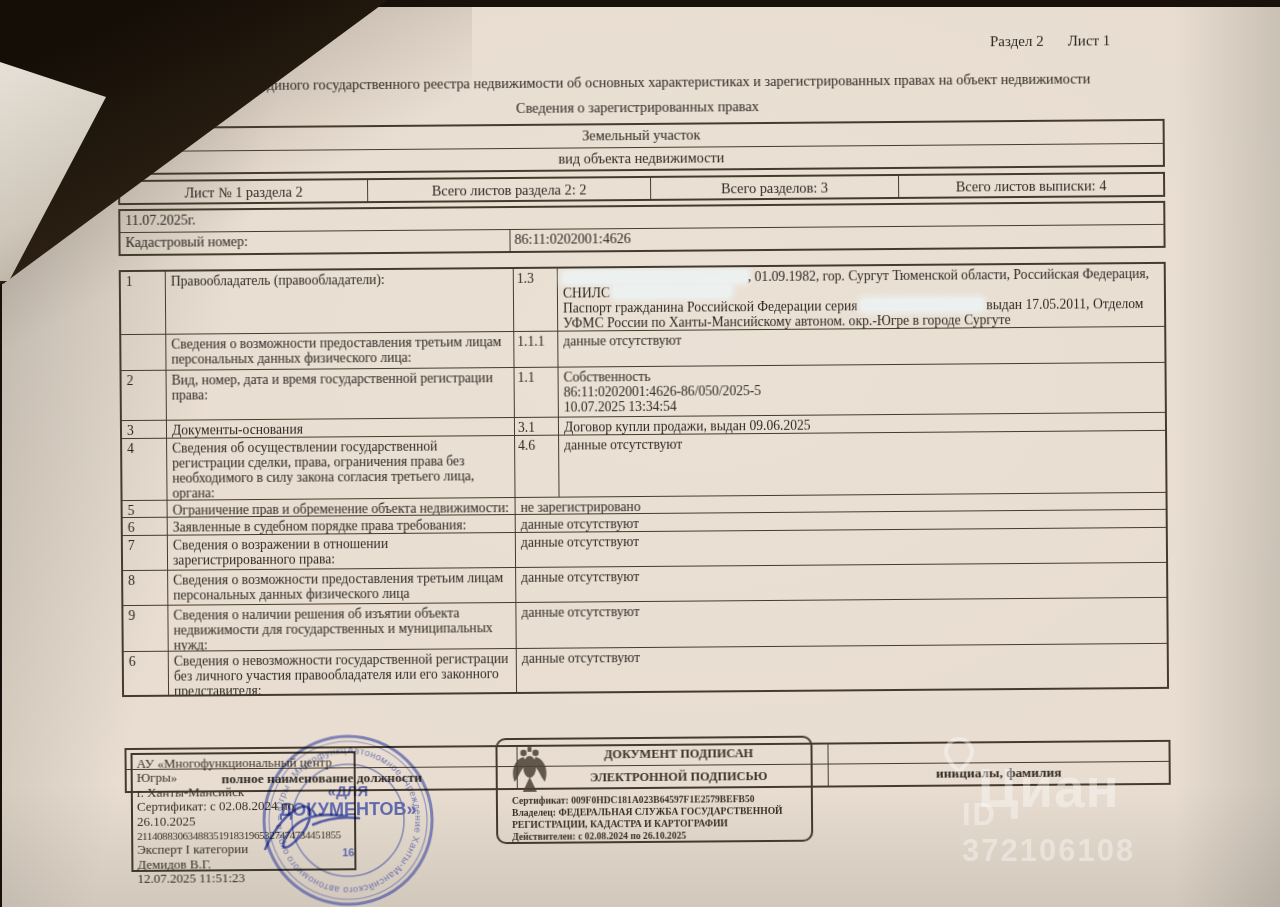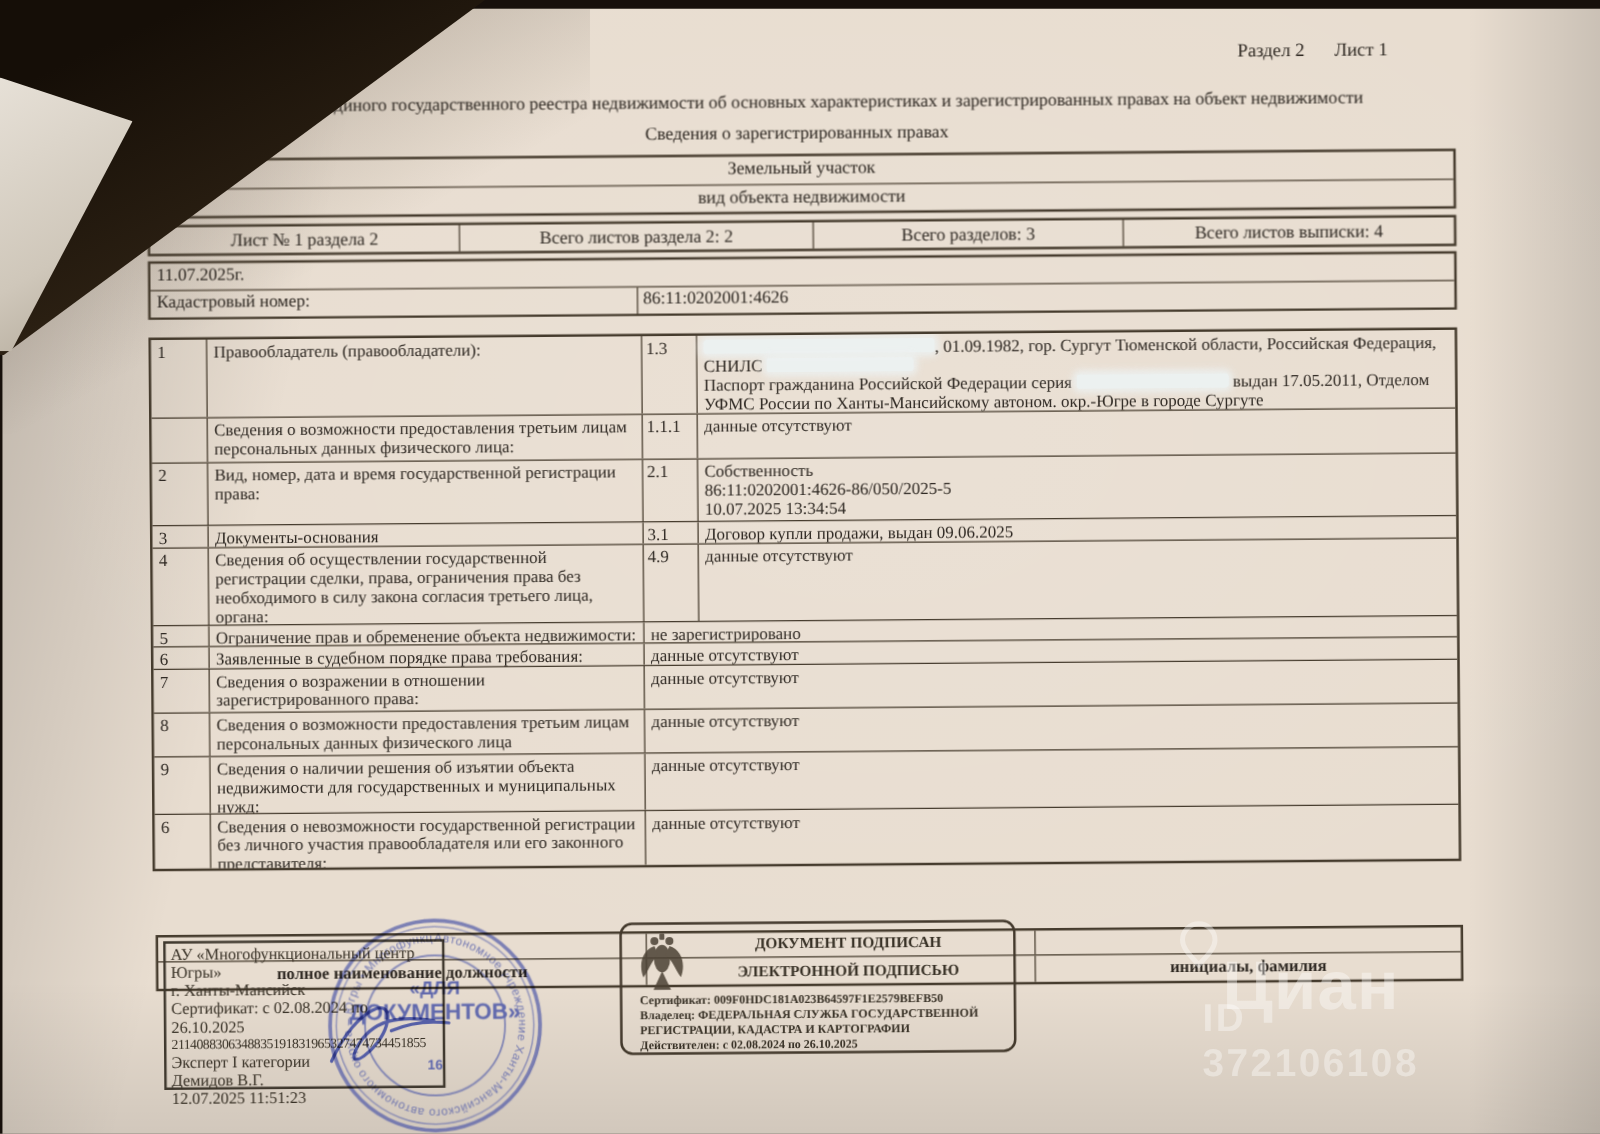--- a/index.html
+++ b/index.html
@@ -154,39 +154,39 @@
           <div class="cnum"></div>
           <div class="clabel">Сведения о возможности предоставления третьим лицам персональных данных физического лица:</div>
           <div class="csub">1.1.1</div>
           <div class="cval">
             <div class="vline">данные отсутствуют</div>
           </div>
         </div>
         <div class="mrow" style="height: 50px;">
           <div class="cnum">2</div>
           <div class="clabel">Вид, номер, дата и время государственной регистрации права:</div>
-          <div class="csub">2.1</div>
+          <div class="csub">1.1</div>
           <div class="cval">
             <div class="vline">Собственность</div>
             <div class="vline">86:11:0202001:4626-86/050/2025-5</div>
             <div class="vline">10.07.2025 13:34:54</div>
           </div>
         </div>
         <div class="mrow" style="height: 18px;">
           <div class="cnum">3</div>
           <div class="clabel">Документы-основания</div>
           <div class="csub">3.1</div>
           <div class="cval">
             <div class="vline">Договор купли продажи, выдан 09.06.2025</div>
           </div>
         </div>
         <div class="mrow" style="height: 62px;">
           <div class="cnum">4</div>
           <div class="clabel">Сведения об осуществлении государственной регистрации сделки, права, ограничения права без необходимого в силу закона согласия третьего лица, органа:</div>
-          <div class="csub">4.9</div>
+          <div class="csub">4.6</div>
           <div class="cval">
             <div class="vline">данные отсутствуют</div>
           </div>
         </div>
         <div class="mrow" style="height: 17px;">
           <div class="cnum">5</div>
           <div class="clabel">Ограничение прав и обременение объекта недвижимости:</div>
           <div class="cval">
             <div class="vline">не зарегистрировано</div>
           </div>

